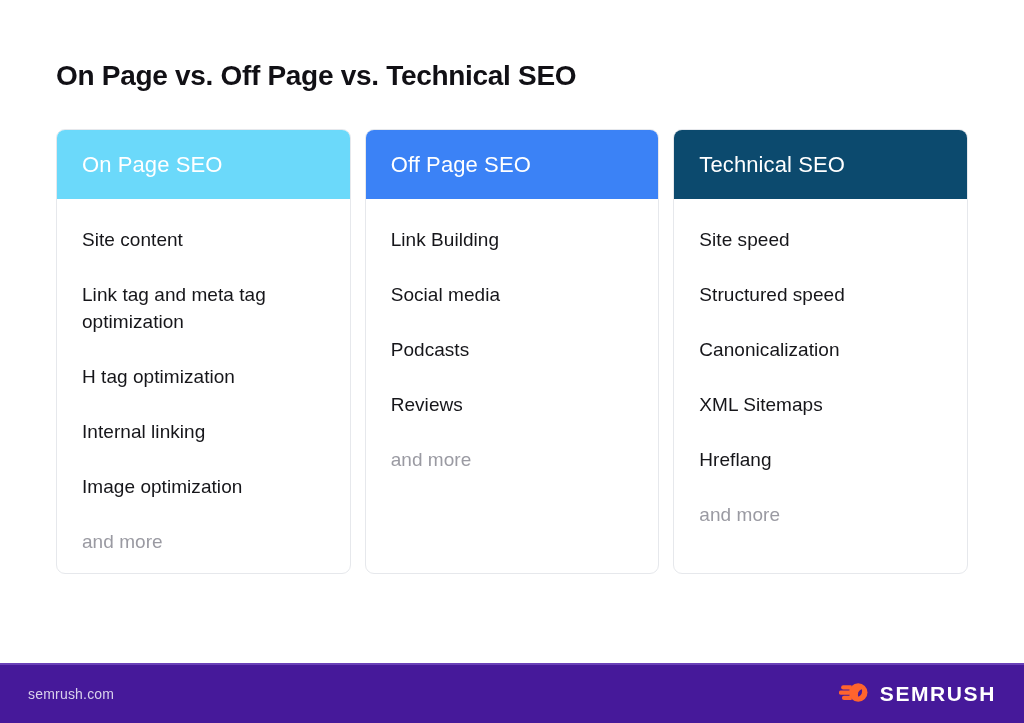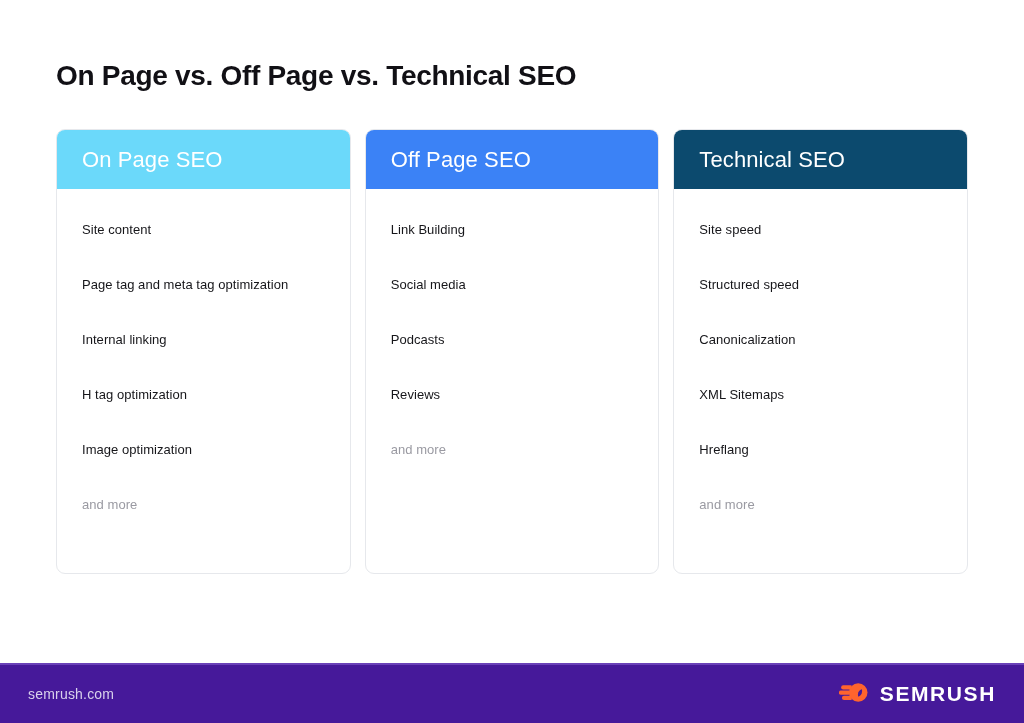--- a/index.html
+++ b/index.html
@@ -50,40 +50,40 @@
     background: #ffffff;
     border: 1px solid #e6e8ec;
     border-radius: 9px;
     overflow: hidden;
     display: flex;
     flex-direction: column;
     height: 445px;
     box-sizing: border-box;
   }
   .card-header {
-    height: 59px;
+    height: 69px;
     flex: none;
     display: flex;
     align-items: center;
     padding-left: 25px;
     box-sizing: border-box;
   }
   .card-header-label {
     color: #ffffff;
     font-size: 22px;
     line-height: 1;
     letter-spacing: 0.1px;
   }
   .card-body {
     flex: 1 1 auto;
     padding: 27px 22px 0 25px;
     box-sizing: border-box;
   }
   .card-item {
-    font-size: 13px;
+    font-size: 19px;
     line-height: 27px;
     color: #16161a;
     margin-bottom: 28px;
     letter-spacing: 0.05px;
   }
   .card-item.muted {
     color: #9a9aa2;
   }
   .card-item:last-child {
     margin-bottom: 0;
@@ -136,23 +136,23 @@
   </div>
 
   <div class="cards">
 
     <div class="card">
       <div class="card-header" style="background: rgb(107, 217, 250);">
         <span class="card-header-label">On Page SEO</span>
       </div>
       <div class="card-body">
         <div class="card-item">Site content</div>
-        <div class="card-item">Page tag and meta tag optimization</div>
+        <div class="card-item">Link tag and meta tag optimization</div>
+        <div class="card-item">H tag optimization</div>
         <div class="card-item">Internal linking</div>
-        <div class="card-item">H tag optimization</div>
         <div class="card-item">Image optimization</div>
         <div class="card-item muted">and more</div>
       </div>
     </div>
 
     <div class="card">
       <div class="card-header" style="background: #3b82f6;">
         <span class="card-header-label">Off Page SEO</span>
       </div>
       <div class="card-body">

